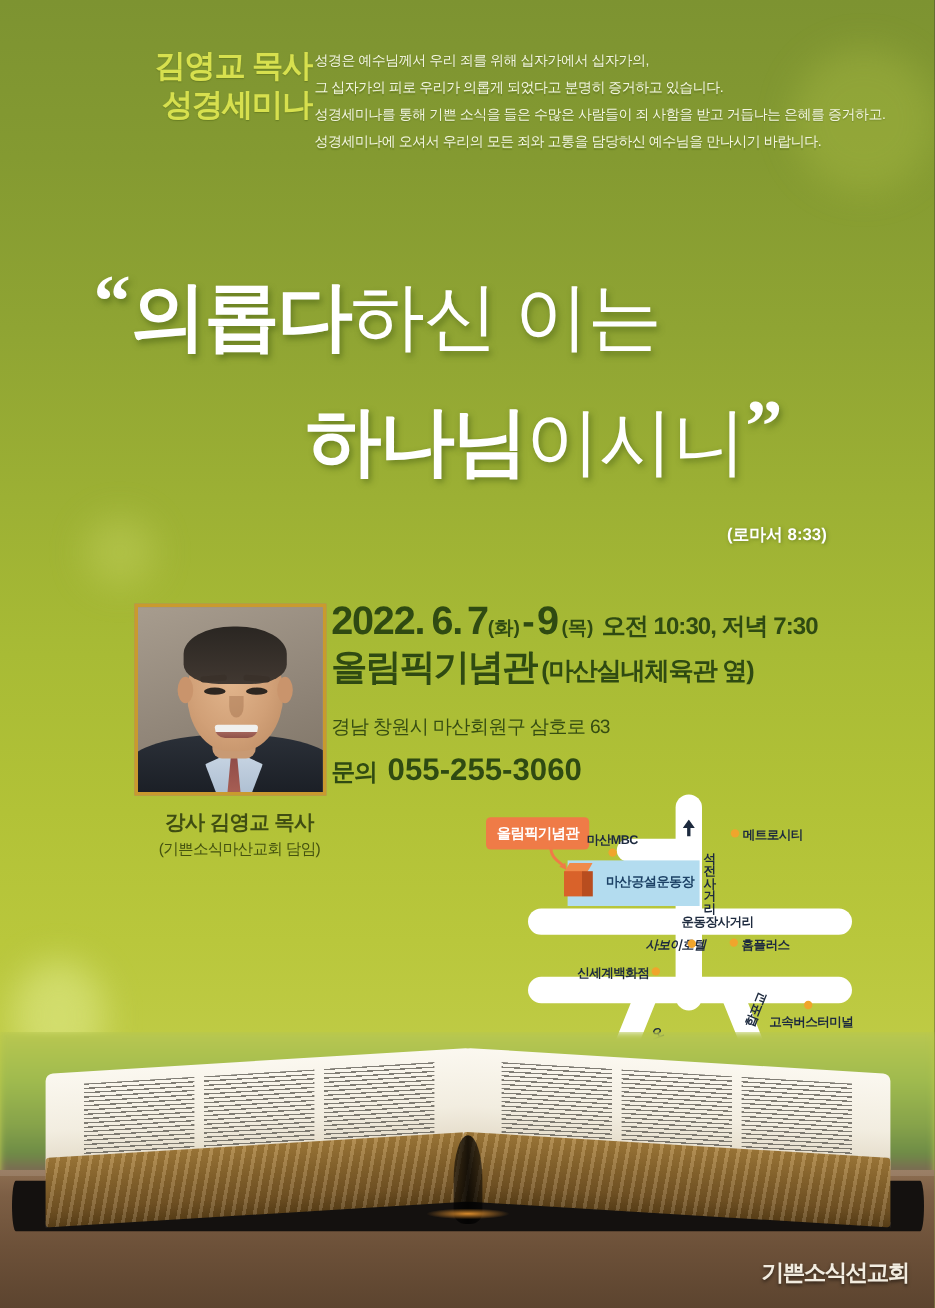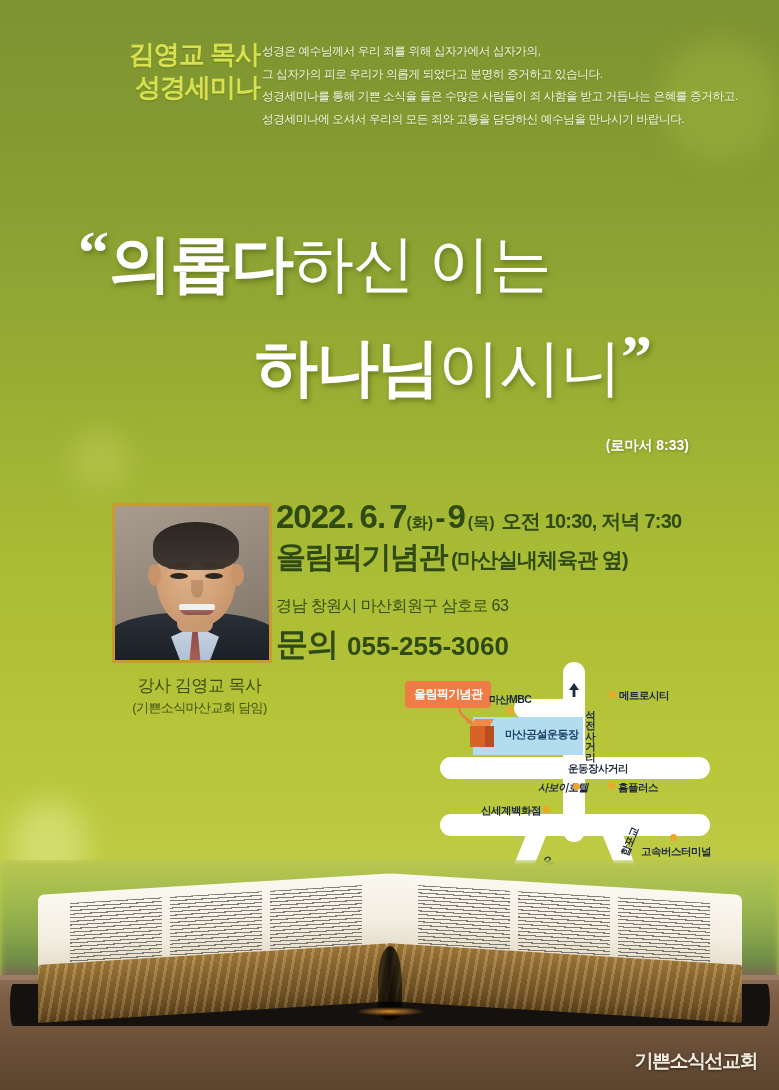--- a/index.html
+++ b/index.html
@@ -95,36 +95,36 @@
   .ear-r{position:absolute;left:116px;top:58px;width:13px;height:22px;background:#c9946c;border-radius:50%;}
   .brow-l{position:absolute;left:52px;top:57px;width:22px;height:5px;background:#3a312a;border-radius:3px;transform:rotate(-5deg);}
   .brow-r{position:absolute;left:88px;top:57px;width:22px;height:5px;background:#3a312a;border-radius:3px;transform:rotate(5deg);}
   .eye-l{position:absolute;left:55px;top:67px;width:18px;height:6px;background:#2d2620;border-radius:50%;}
   .eye-r{position:absolute;left:90px;top:67px;width:18px;height:6px;background:#2d2620;border-radius:50%;}
   .nose{position:absolute;left:76px;top:74px;width:12px;height:18px;background:rgba(160,110,76,.45);border-radius:0 0 50% 50%;}
   .mouth{position:absolute;left:64px;top:98px;width:36px;height:11px;
          background:linear-gradient(180deg,#f0f0ee 0%,#f0f0ee 52%,#a4655c 53%,#8e5249 100%);
          border-radius:4px 4px 14px 14px;}
   #speaker-caption{margin-top:11px;text-align:center;}
-  #speaker-name{color:#3f4d12;font-size:17px;font-weight:normal;letter-spacing:-.5px;}
+  #speaker-name{color:#3f4d12;font-size:17px;font-weight:bold;letter-spacing:-.5px;}
   #speaker-church{color:#44520f;font-size:13px;margin-top:2px;letter-spacing:-.6px;}
 
   
   #event{position:absolute;left:276px;top:500px;width:470px;color:#2f4a12;}
   #event-date-row{white-space:nowrap;line-height:1;margin-bottom:9px;}
   .d-big{font-size:33px;font-weight:bold;letter-spacing:-1px;}
   .d-par{font-size:16px;font-weight:bold;}
   .d-dash{font-size:31px;font-weight:bold;padding:0 2px;}
   .d-time{font-size:20px;font-weight:bold;letter-spacing:-.8px;padding-left:7px;}
   #event-venue-row{white-space:nowrap;line-height:1;margin-bottom:24px;}
   .v-big{font-size:30px;font-weight:bold;letter-spacing:-1.5px;}
   .v-sub{font-size:21px;font-weight:bold;letter-spacing:-1px;padding-left:4px;}
   #event-address{font-size:16px;letter-spacing:-.6px;margin-bottom:11px;color:#364d12;}
   #event-contact{white-space:nowrap;line-height:1;}
-  .c-label{font-size:32px;font-weight:bold;letter-spacing:-1px;}
+  .c-label{font-size:20px;font-weight:bold;letter-spacing:-1px;}
   .c-phone{font-size:26px;font-weight:bold;letter-spacing:0px;padding-left:9px;}
 
   
   #map{position:absolute;left:404px;top:662px;width:340px;height:240px;}
   .road{position:absolute;background:#ffffff;border-radius:11px;}
   .map-label{position:absolute;color:#1d2a3e;font-size:10.5px;font-weight:bold;letter-spacing:-.5px;white-space:nowrap;}
   .map-dot{position:absolute;width:7px;height:7px;border-radius:50%;background:#f0a52c;}
   .vert-label{writing-mode:vertical-rl;letter-spacing:0px;}
   #stadium-block{position:absolute;left:69px;top:55px;width:110px;height:38px;background:#b3dcef;}
   #stadium-label{position:absolute;left:101px;top:65px;color:#1d4266;font-size:11px;font-weight:bold;letter-spacing:-.5px;}

